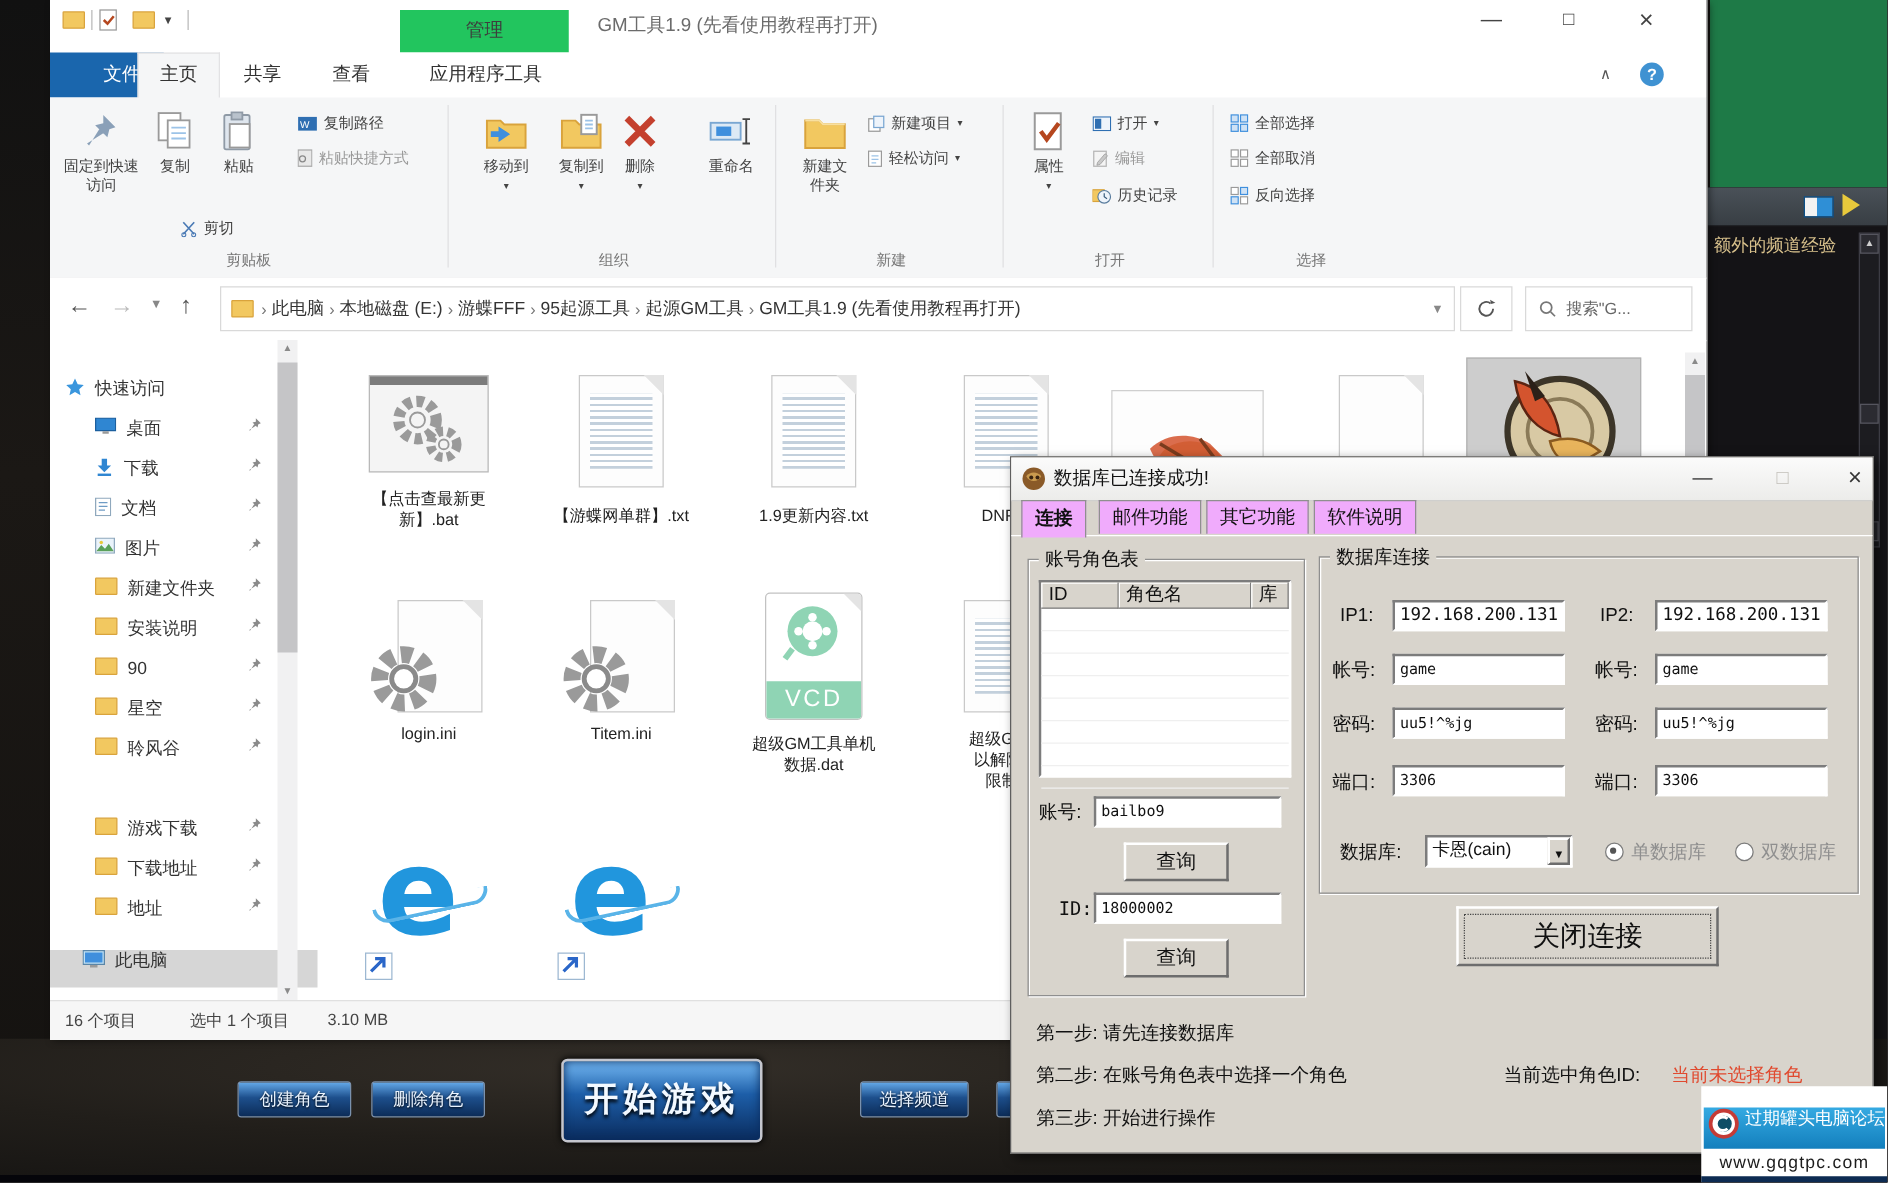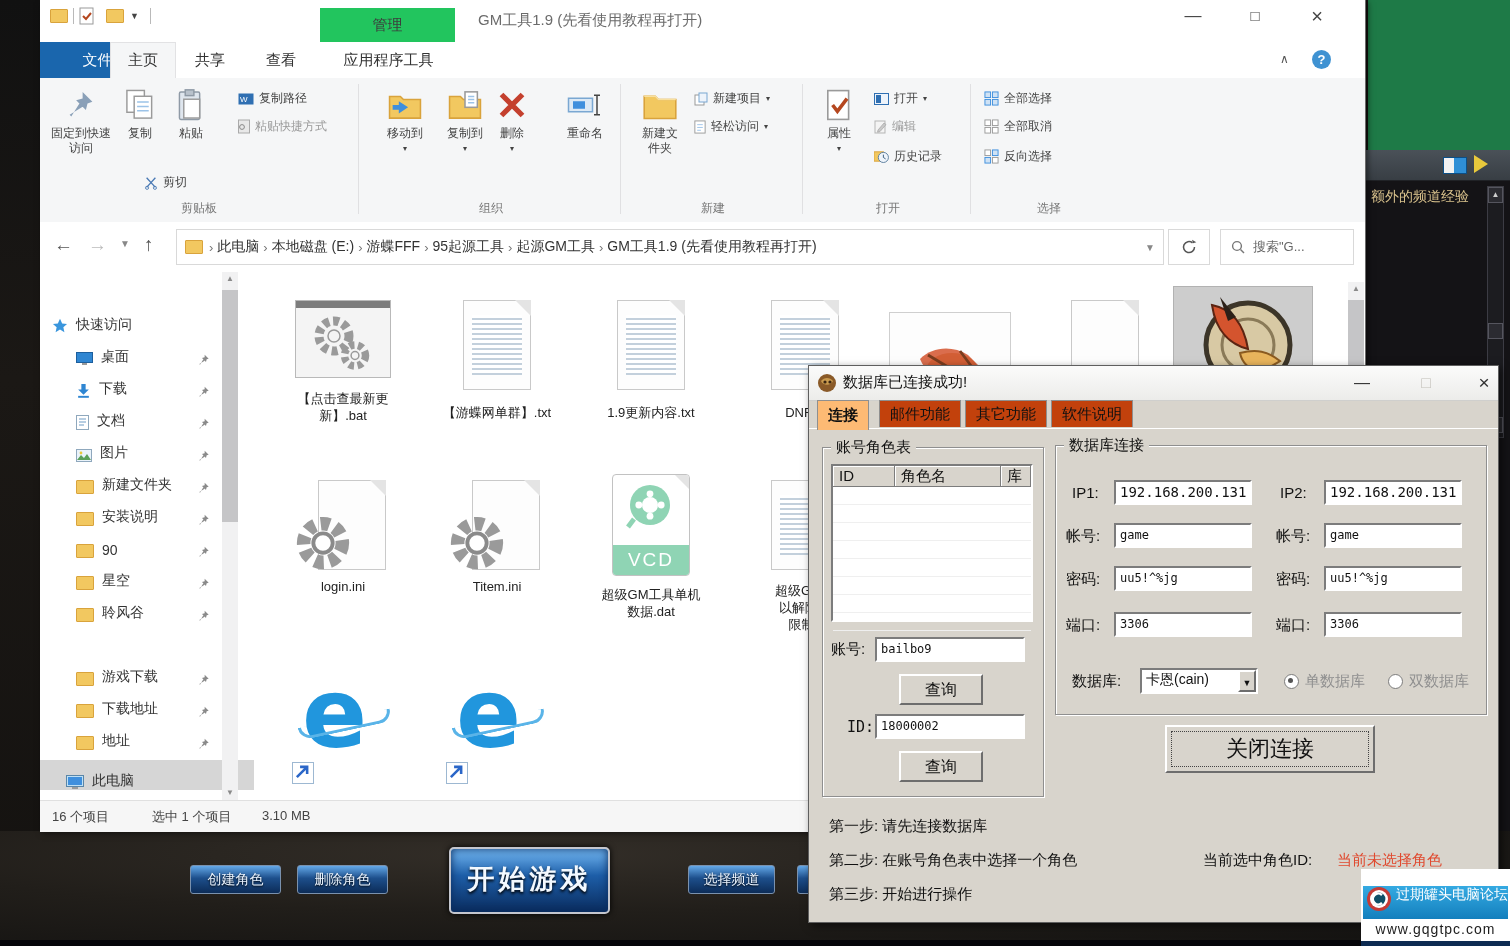--- a/index.html
+++ b/index.html
@@ -44,41 +44,41 @@
   .rgrp{top:122px;text-align:center;font-size:12px;color:#777;}
   .vdiv{top:6px;width:1px;height:130px;background:#e0e0e2;}
   .carB{color:#444;font-size:8px;}
   .addrbar{left:0;top:222px;width:1325px;height:50px;background:#fff;border-bottom:1px solid #e4e4e6;}
   .navgl{font-size:19px;color:#555;cursor:pointer;}
   .crumbbox{left:136px;top:7px;width:988px;height:36px;border:1px solid #d9d9d9;background:#fff;display:flex;align-items:center;padding-left:8px;box-sizing:border-box;}
   .crumb{font-size:14px;color:#333;padding:0 4px;white-space:nowrap;cursor:pointer;}
   .crumb-sep{font-size:13px;color:#777;cursor:pointer;}
   .toolbox{top:7px;height:36px;border:1px solid #d9d9d9;background:#fff;display:flex;align-items:center;justify-content:center;cursor:pointer;box-sizing:border-box;}
   .main{left:0;top:272px;width:1325px;height:528px;background:#fff;}
-  .side-item{left:0;height:32px;display:flex;align-items:flex-end;font-size:14px;color:#333;cursor:pointer;width:214px;}
+  .side-item{left:0;height:32px;display:flex;align-items:flex-start;font-size:14px;color:#333;cursor:pointer;width:214px;}
   .pin-right{position:absolute;left:158px;}
   .sel-row{background:#d6d6d6;}
   .sbar{background:#f1f1f2;}
   .sthumb{background:#c5c5c7;}
   .sarrow{color:#8a8a8a;font-size:8px;text-align:center;line-height:14px;width:16px;height:14px;cursor:pointer;}
   .ficon-page{position:relative;width:66px;height:88px;background:#fdfdfd;border:1px solid #c9c9c9;}
   .fold{position:absolute;right:-1px;top:-1px;width:0;height:0;border-left:16px solid transparent;border-top:16px solid #e4e4e4;}
   .plines{position:absolute;left:8px;top:14px;width:50px;height:60px;
     background:repeating-linear-gradient(#fff 0 3px,#c3d0dc 3px 5px);}
   .flabel{font-size:13px;color:#222;text-align:center;line-height:17px;cursor:pointer;}
   .pre{white-space:pre-line;}
   .statusbar{left:0;top:800px;width:1325px;height:31px;background:#f6f6f6;border-top:1px solid #e0e0e0;font-size:13px;color:#444;}
   
   .dlg{left:808px;top:365px;width:689px;height:556px;background:#d8d4cc;border:1px solid #5f5f5f;
     box-shadow:3px 3px 8px rgba(0,0,0,.55);font-size:15px;color:#111;}
   .dlg-title{left:0;top:0;width:689px;height:34px;background:linear-gradient(#fbfbfb,#ececea);border-bottom:1px solid #cfcfcd;}
   .dtb{top:5px;width:34px;height:24px;text-align:center;line-height:24px;font-size:16px;color:#333;cursor:pointer;}
   .dtab{top:34px;height:26px;padding:0 10px;line-height:26px;font-size:15px;border:1px solid #8f8f8f;border-bottom:none;
-    background:#c2410c;cursor:pointer;}
-  .dtab-active{background:#fdba74;height:29px;line-height:28px;font-weight:bold;z-index:3;}
+    background:#f0abfc;cursor:pointer;}
+  .dtab-active{background:#f0abfc;height:29px;line-height:28px;font-weight:bold;z-index:3;}
   .dbody{left:0;top:62px;width:689px;height:494px;border-top:1px solid #fff;}
   .grp{border:1px solid #8f8f8f;box-shadow:1px 1px 0 #fff,inset 1px 1px 0 #fff;}
   .grp-label{position:absolute;top:-10px;left:8px;background:#d8d4cc;padding:0 5px;font-size:15px;}
   .sunken{background:#fff;border:2px solid;border-color:#7c7c7c #fff #fff #7c7c7c;box-sizing:border-box;}
   .raised{background:#d8d4cc;border:2px solid;border-color:#fff #6d6d6d #6d6d6d #fff;box-sizing:border-box;cursor:pointer;}
   .mono{font-family:"DejaVu Sans Mono","Liberation Mono",monospace;}
   .dinput{font-size:12px;line-height:20px;padding:0 4px;white-space:nowrap;overflow:hidden;}
   .thead{background:#d8d4cc;border-right:1px solid #7c7c7c;border-bottom:1px solid #7c7c7c;box-shadow:inset 1px 1px 0 #fff;
     font-size:15px;line-height:20px;padding-left:6px;box-sizing:border-box;cursor:pointer;}
   .trow{height:17px;border-bottom:1px solid #efefef;}

